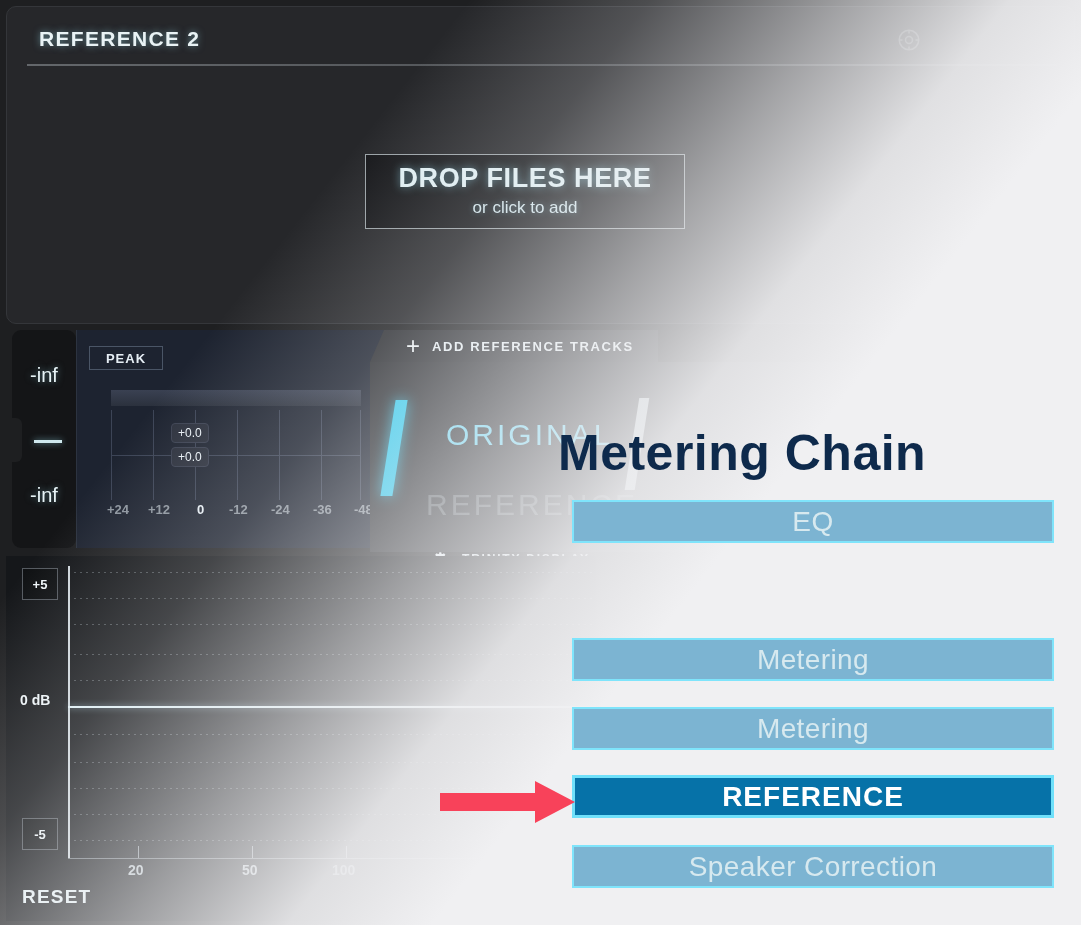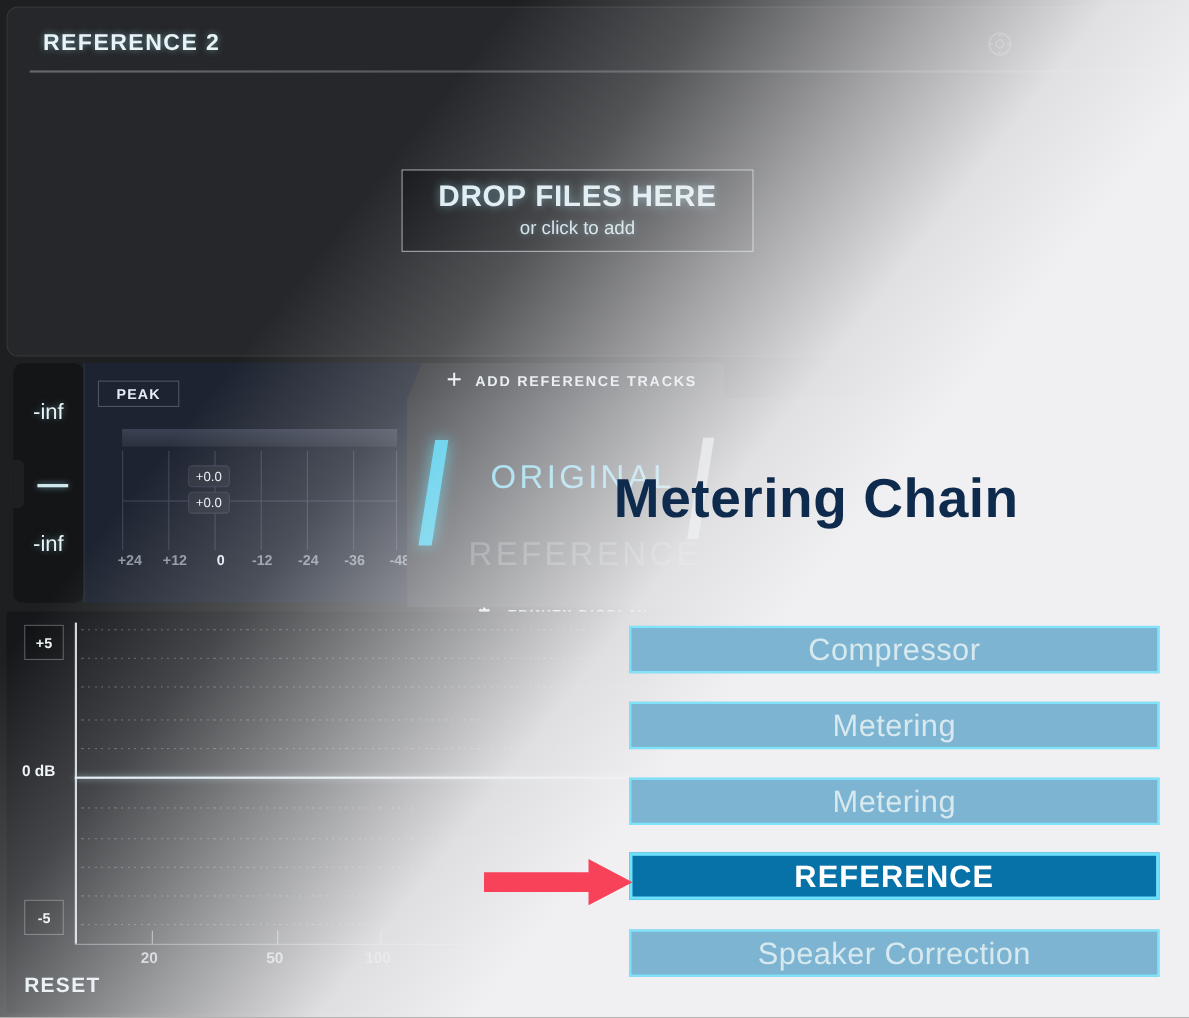--- a/index.html
+++ b/index.html
@@ -231,22 +231,22 @@
 
       <div class="eq-reset">RESET</div>
     </div>
 
     <div class="wash"></div>
   </div>
 
   <div class="chain">
     <div class="chain-title">Metering Chain</div>
 
-    <div class="chain-btn" style="top:145px">
-      <span class="t">Compressor</span>
+    <div class="chain-btn" style="top:76px">
+      <span class="t">EQ</span>
       </div>
     <div class="chain-btn" style="top:214px">
       <span class="t">Metering</span>
       </div>
     <div class="chain-btn" style="top:283px">
       <span class="t">Metering</span>
       </div>
     <div class="chain-btn active" style="top:351px">
       <span class="t">REFERENCE</span>
       </div>

